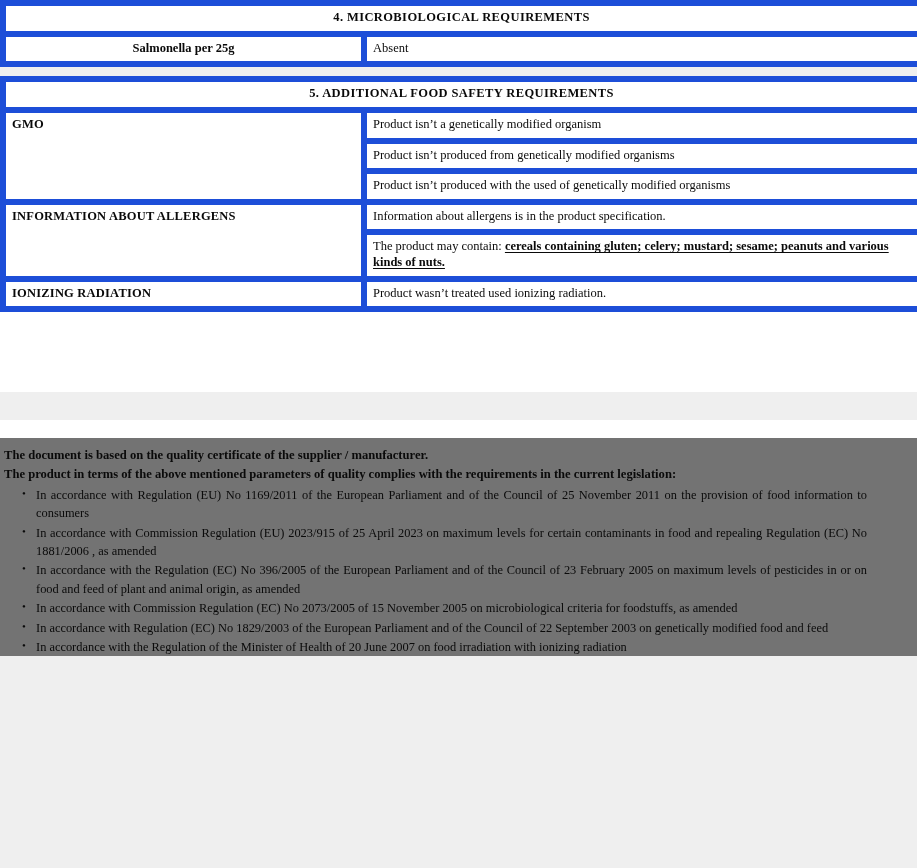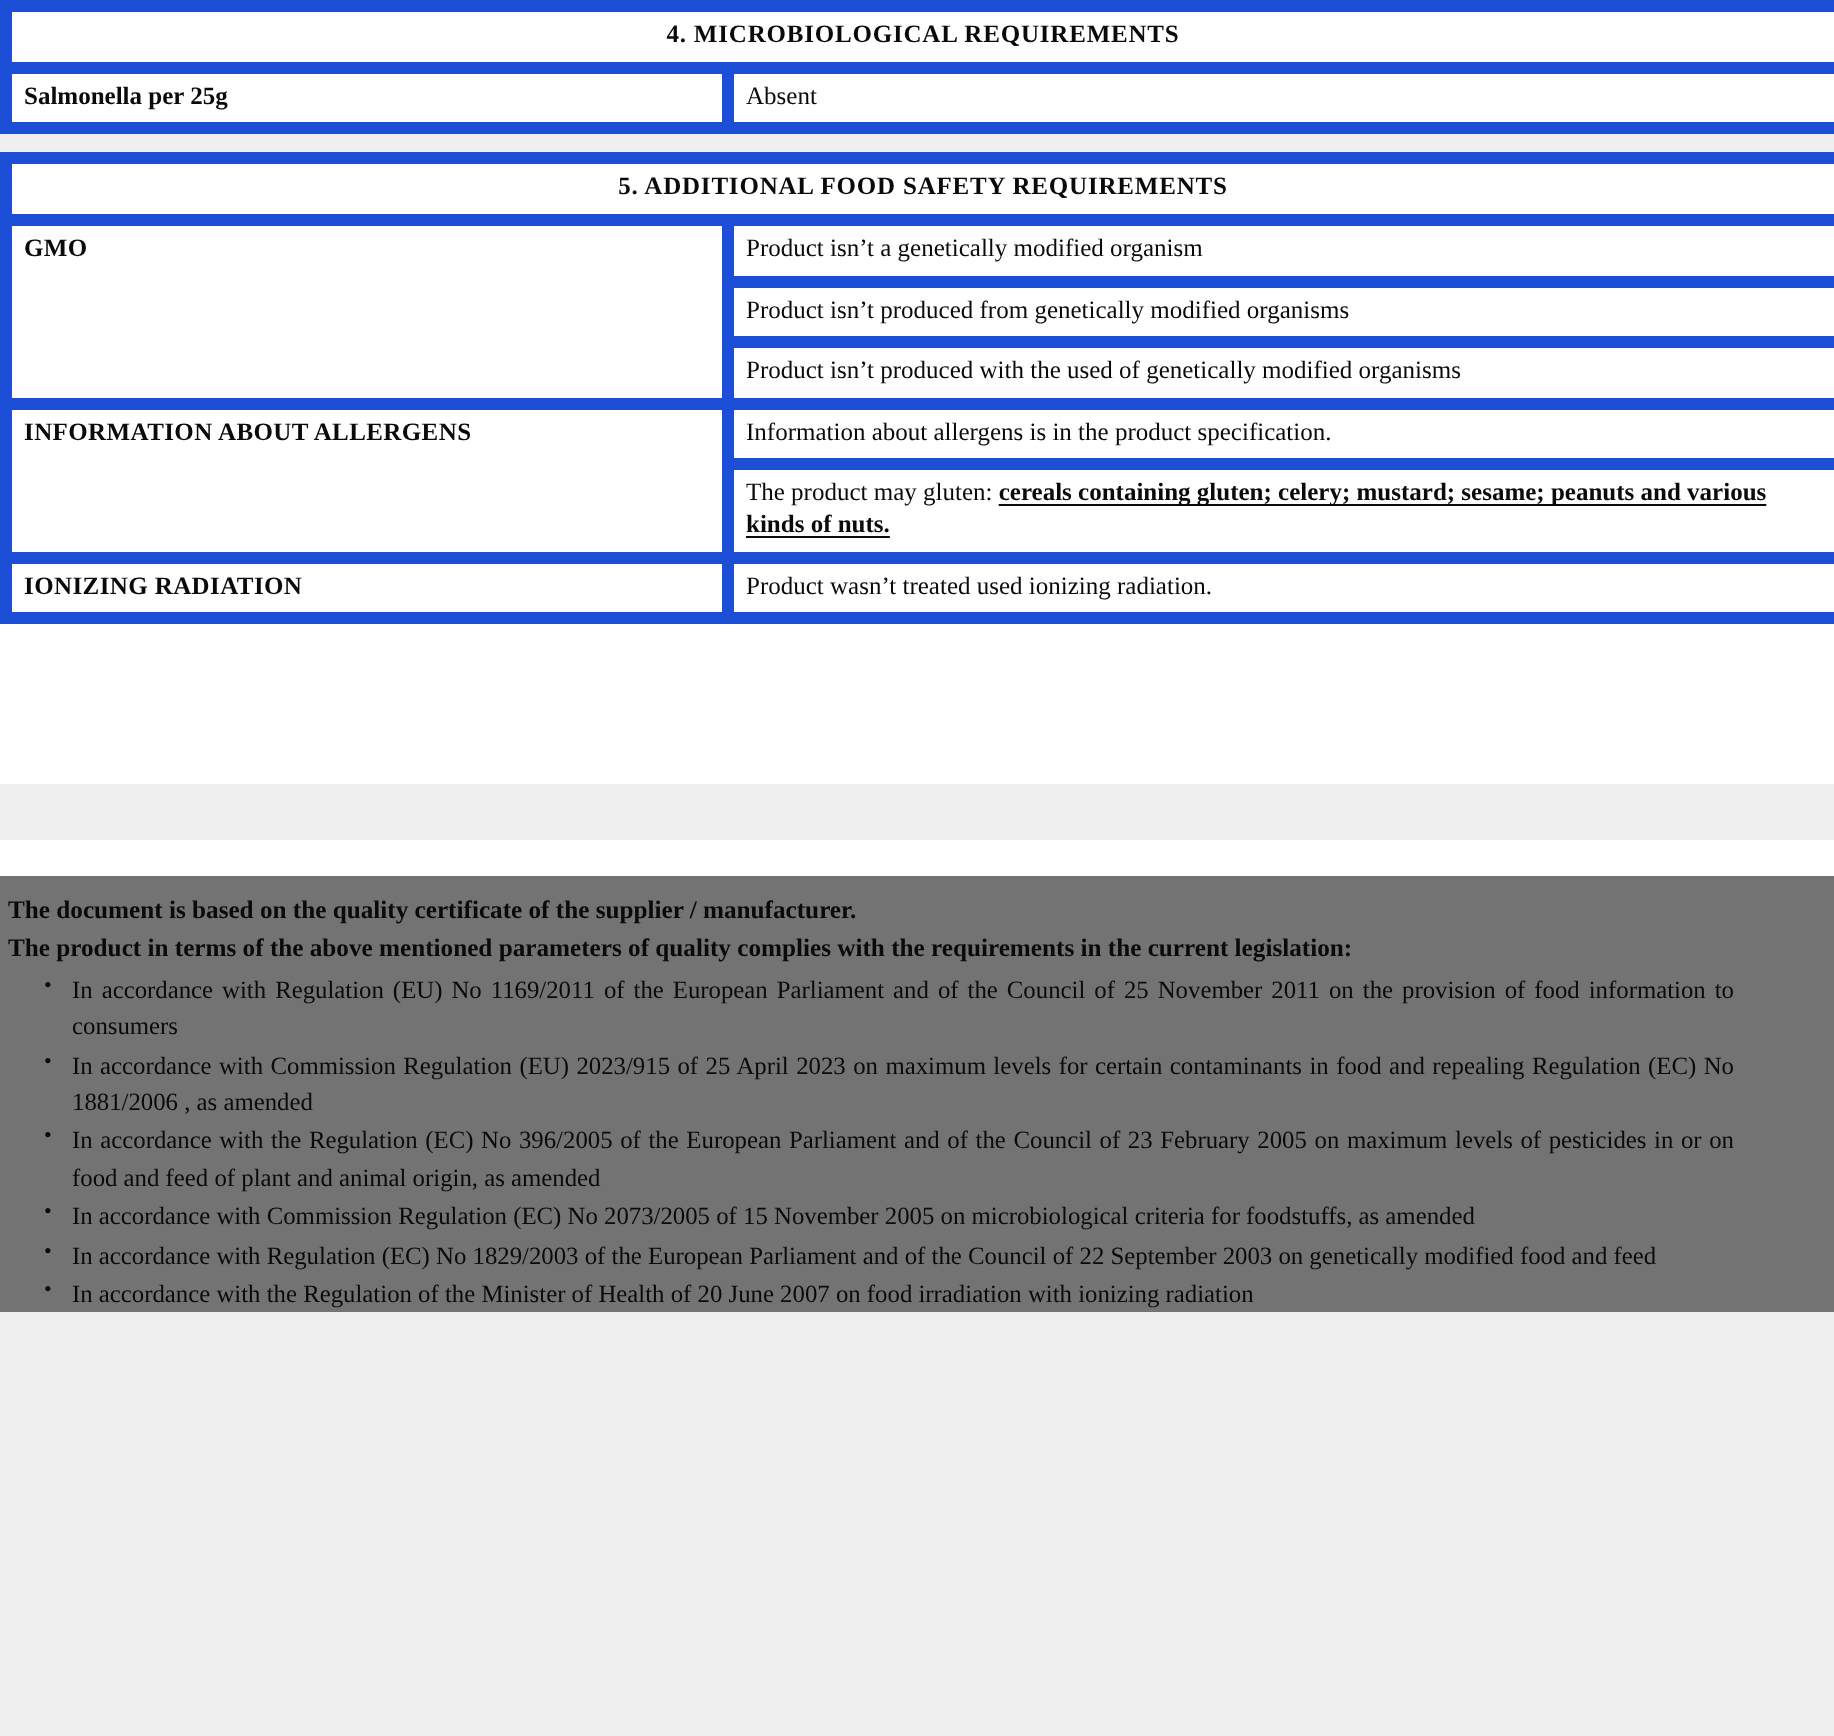--- a/index.html
+++ b/index.html
@@ -44,20 +44,21 @@
     padding: 5px 4px 6px 4px;
   }
   td.label {
     font-weight: bold;
     font-size: 13px;
     letter-spacing: 0.2px;
   }
   td.label-sm {
     font-weight: bold;
     font-size: 12.5px;
+    text-align: center;
   }
   td.value {
     font-weight: normal;
     font-size: 12.5px;
   }
   .col-left { width: 361px; }
   .col-right { width: 556px; }
 
   .gap-sm { height: 9px; background: #efefef; }
   .gap-mid { height: 28px; background: #efefef; }
@@ -151,21 +152,21 @@
       <tr>
         <td class="value">Product isn’t produced with the used of genetically modified organisms</td>
       </tr>
 
       <tr>
         <td class="label" rowspan="2">INFORMATION ABOUT  ALLERGENS</td>
         <td class="value">Information about allergens is in the product specification.</td>
       </tr>
       <tr>
         <td class="value">
-          <span>The product may gluten:</span>
+          <span>The product may contain:</span>
           <span class="underline-bold">cereals containing gluten; celery; mustard; sesame; peanuts and various kinds of nuts.</span>
         </td>
       </tr>
 
       <tr>
         <td class="label">IONIZING  RADIATION</td>
         <td class="value">Product wasn’t  treated used ionizing radiation.</td>
       </tr>
     </tbody>
   </table>

